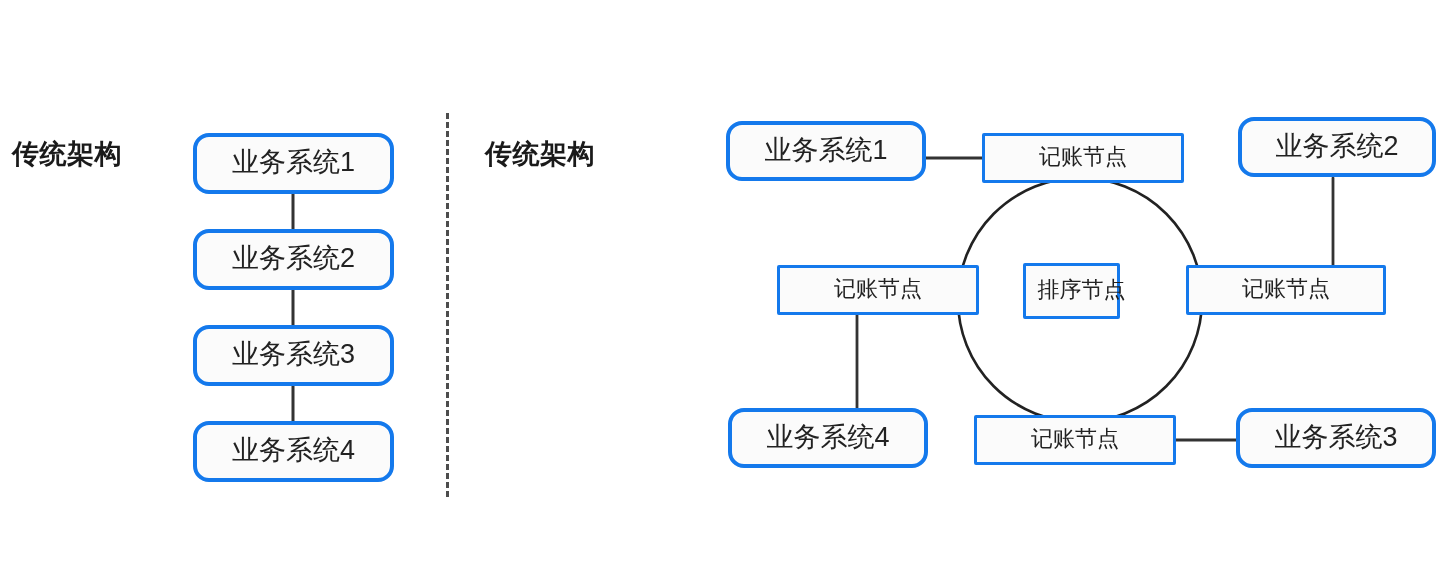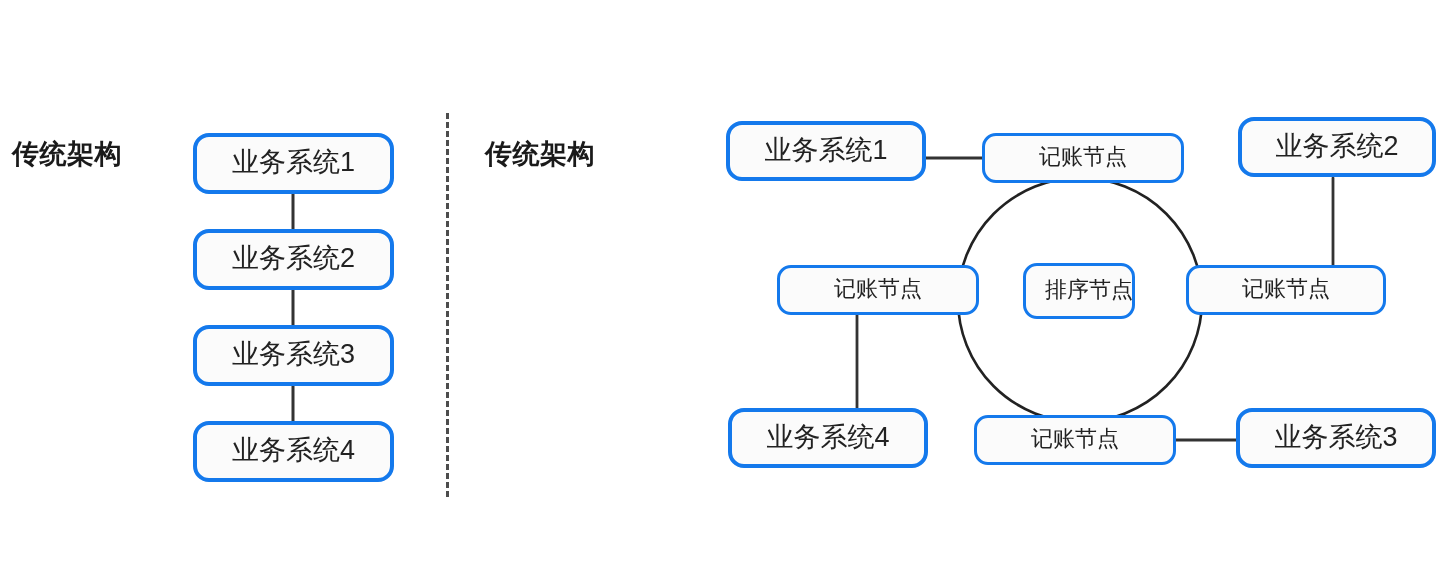--- a/index.html
+++ b/index.html
@@ -70,21 +70,21 @@
     color: #222222;
     white-space: nowrap;
   }
   .node.big {
     font-size: 27px;
     border-radius: 16px;
     border-width: 4px;
   }
   .node.small {
     font-size: 22px;
-    border-radius: 14px;
+    border-radius: 2px;
     border-width: 3px;
   }
   .node .label {
     display: block;
     line-height: 1;
     transform: translateY(-1px);
   }
 
   
   #legacy-box-0 { left: 193px; top: 133px; width: 201px; height: 61px; }
@@ -96,21 +96,21 @@
   #chain-biz-1   { left: 726px;  top: 121px; width: 200px; height: 60px; }
   #chain-biz-2   { left: 1238px; top: 117px; width: 198px; height: 60px; }
   #chain-biz-3   { left: 1236px; top: 408px; width: 200px; height: 60px; }
   #chain-biz-4   { left: 728px;  top: 408px; width: 200px; height: 60px; }
 
   #chain-node-top    { left: 982px;  top: 133px; width: 202px; height: 50px; }
   #chain-node-left   { left: 777px;  top: 265px; width: 202px; height: 50px; }
   #chain-node-right  { left: 1186px; top: 265px; width: 200px; height: 50px; }
   #chain-node-bottom { left: 974px;  top: 415px; width: 202px; height: 50px; }
 
-  #chain-node-order  { left: 1023px; top: 263px; width: 112px; height: 56px; padding-left: 20px; }
+  #chain-node-order  { left: 1023px; top: 263px; width: 97px; height: 56px; padding-left: 20px; }
 </style>
 </head>
 <body>
 
 <div id="canvas">
 
   <svg id="lines-layer" width="1456" height="588" viewBox="0 0 1456 588" xmlns="http://www.w3.org/2000/svg">
 
     <g stroke="#333333" stroke-width="3" fill="none" stroke-linecap="round">
       <line x1="293" y1="194" x2="293" y2="229"></line>

